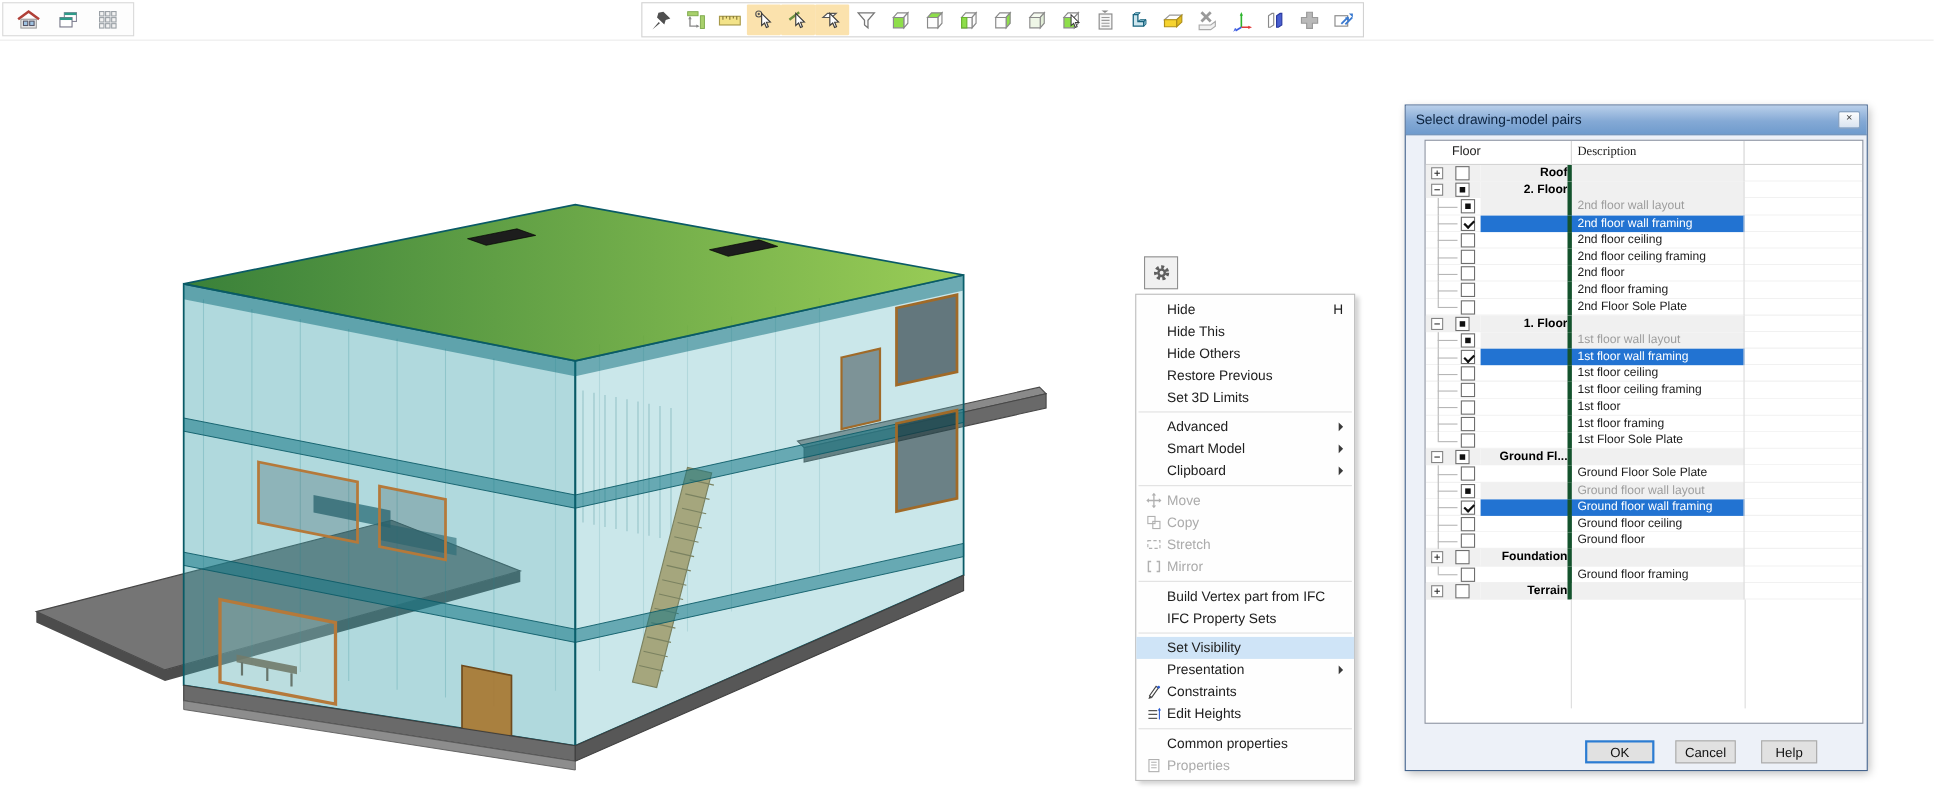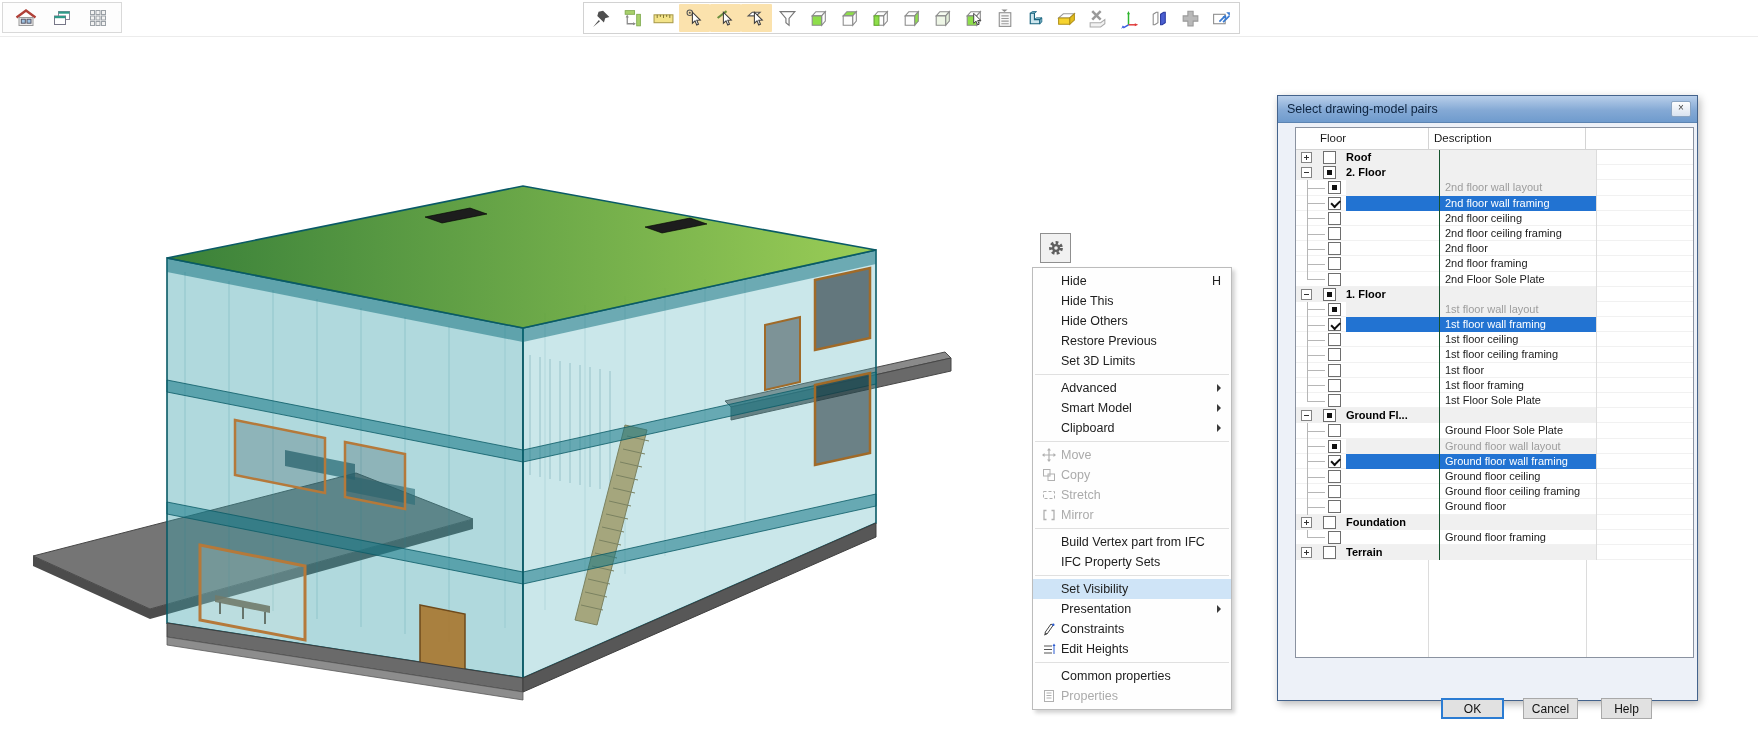--- a/index.html
+++ b/index.html
@@ -46,27 +46,27 @@
        background:linear-gradient(#b9cfea,#84a9d5 55%,#6f9bcd);border-bottom:1px solid #5c84b2;
        font-size:12.5px;color:#0d2440;gap:13px;}
   .close-btn{margin-left:auto;width:18px;height:14px;background:linear-gradient(#fdfdfd,#d9e3f0);
        border:1px solid #8aa4c2;border-radius:2px;font-size:10px;line-height:12px;text-align:center;color:#444;}
 
   .table{position:absolute;left:17px;top:31px;width:399px;height:531px;background:#fff;
        border:1px solid #8a92a0;box-sizing:border-box;overflow:hidden;}
   .thead{display:flex;height:22px;border-bottom:1px solid #d4d4d4;font-size:11.5px;color:#1a1a1a;box-sizing:border-box;}
   .thead div{box-sizing:border-box;}
   .hc1{width:133px;border-right:1px solid #d4d4d4;padding:4px 0 0 24px;}
-  .hc2{width:157px;border-right:1px solid #d4d4d4;padding:4px 0 4px 5px;}
+  .hc2{width:157px;border-right:1px solid #d4d4d4;padding:4px 0 4px 5px;font-family:Liberation Serif, serif;}
   .hc3{flex:1;}
 
   .row{display:flex;height:15.2px;font-size:11px;line-height:15px;box-shadow:inset 0 -1px 0 #f1f1f1;box-sizing:border-box;}
   .row div{box-sizing:border-box;}
   .c1{width:50px;position:relative;flex:none;}
-  .c2{width:94px;flex:none;border-right:1px solid #14532d;white-space:nowrap;overflow:hidden;}
+  .c2{width:83px;flex:none;border-right:4px solid #14532d;white-space:nowrap;overflow:hidden;text-align:right;}
   .c3{width:157px;flex:none;border-right:1px solid #dcdcdc;padding-left:5px;white-space:nowrap;overflow:hidden;color:#1c1c1c;}
   .c4{flex:1;}
   .row.group .c2{font-weight:bold;}
   .row.group .c1,.row.group .c2,.row.group .c3{background:#f0f0f0;}
   .row.dim .c2,.row.dim .c3{background:#f0f0f0;}
   .row.dim .c3{color:#9d9d9d;}
   .row.selected .c2,.row.selected .c3{background:var(--sel);}
   .row.selected .c3{color:#fff;}
   .vline{position:absolute;left:11px;top:0;bottom:0;width:1px;background:#b6b6b6;}
   .vline.half{bottom:50%;}
@@ -77,21 +77,21 @@
   .cb{position:absolute;top:1px;left:27px;width:13px;height:13px;background:#fff;border:1px solid #6e6e6e;}
   .cb.child{left:32px;}
   .cb.checked::after{content:'';position:absolute;left:1.5px;top:2.5px;width:7px;height:3.5px;
        border-left:2px solid #101010;border-bottom:2px solid #101010;transform:rotate(-45deg);}
   .cb.partial::after{content:'';position:absolute;left:3px;top:3px;width:5px;height:5px;background:#101010;}
   .filler{position:relative;height:99px;}
   .filler::before{content:'';position:absolute;left:132px;top:0;bottom:0;width:1px;background:#dcdcdc;}
   .filler::after{content:'';position:absolute;left:290px;top:0;bottom:0;width:1px;background:#dcdcdc;}
 
   .btn{position:absolute;font-family:"Liberation Sans",sans-serif;font-size:12px;background:#e1e1e1;
-       border:1px solid #a9a9a9;padding:0;color:#111;margin-top:25px;}
+       border:1px solid #a9a9a9;padding:0;color:#111;}
   .btn.ok{left:163px;top:577px;width:63px;height:21px;border:2px solid #2b7cd3;}
   .btn.cancel{left:245px;top:577px;width:55px;height:21px;}
   .btn.help{left:323px;top:577px;width:51px;height:21px;}
 </style>
 </head>
 <body style="--sel: #2273d2; --mhl: #cfe4f7; --tba: #fbe2ad;">
 
 <div class="dock-line"></div>
 
 <div class="quick-toolbar" id="quickbar">
@@ -762,30 +762,20 @@
           <div class="c3">Ground floor ceiling</div>
           <div class="c4"></div>
         </div>
         <div class="row">
           <div class="c1">
             <div class="vline"></div>
             <div class="hline"></div>
             <div class="cb unchecked child"></div>
           </div>
           <div class="c2"></div>
-          <div class="c3">Ground floor ceiling framing</div>
-          <div class="c4"></div>
-        </div>
-        <div class="row">
-          <div class="c1">
-            <div class="vline"></div>
-            <div class="hline"></div>
-            <div class="cb unchecked child"></div>
-          </div>
-          <div class="c2"></div>
           <div class="c3">Ground floor</div>
           <div class="c4"></div>
         </div>
         <div class="row group">
           <div class="c1">
             <div class="expander plus"></div>
             <div class="cb unchecked"></div>
           </div>
           <div class="c2">Foundation</div>
           <div class="c3"></div>

